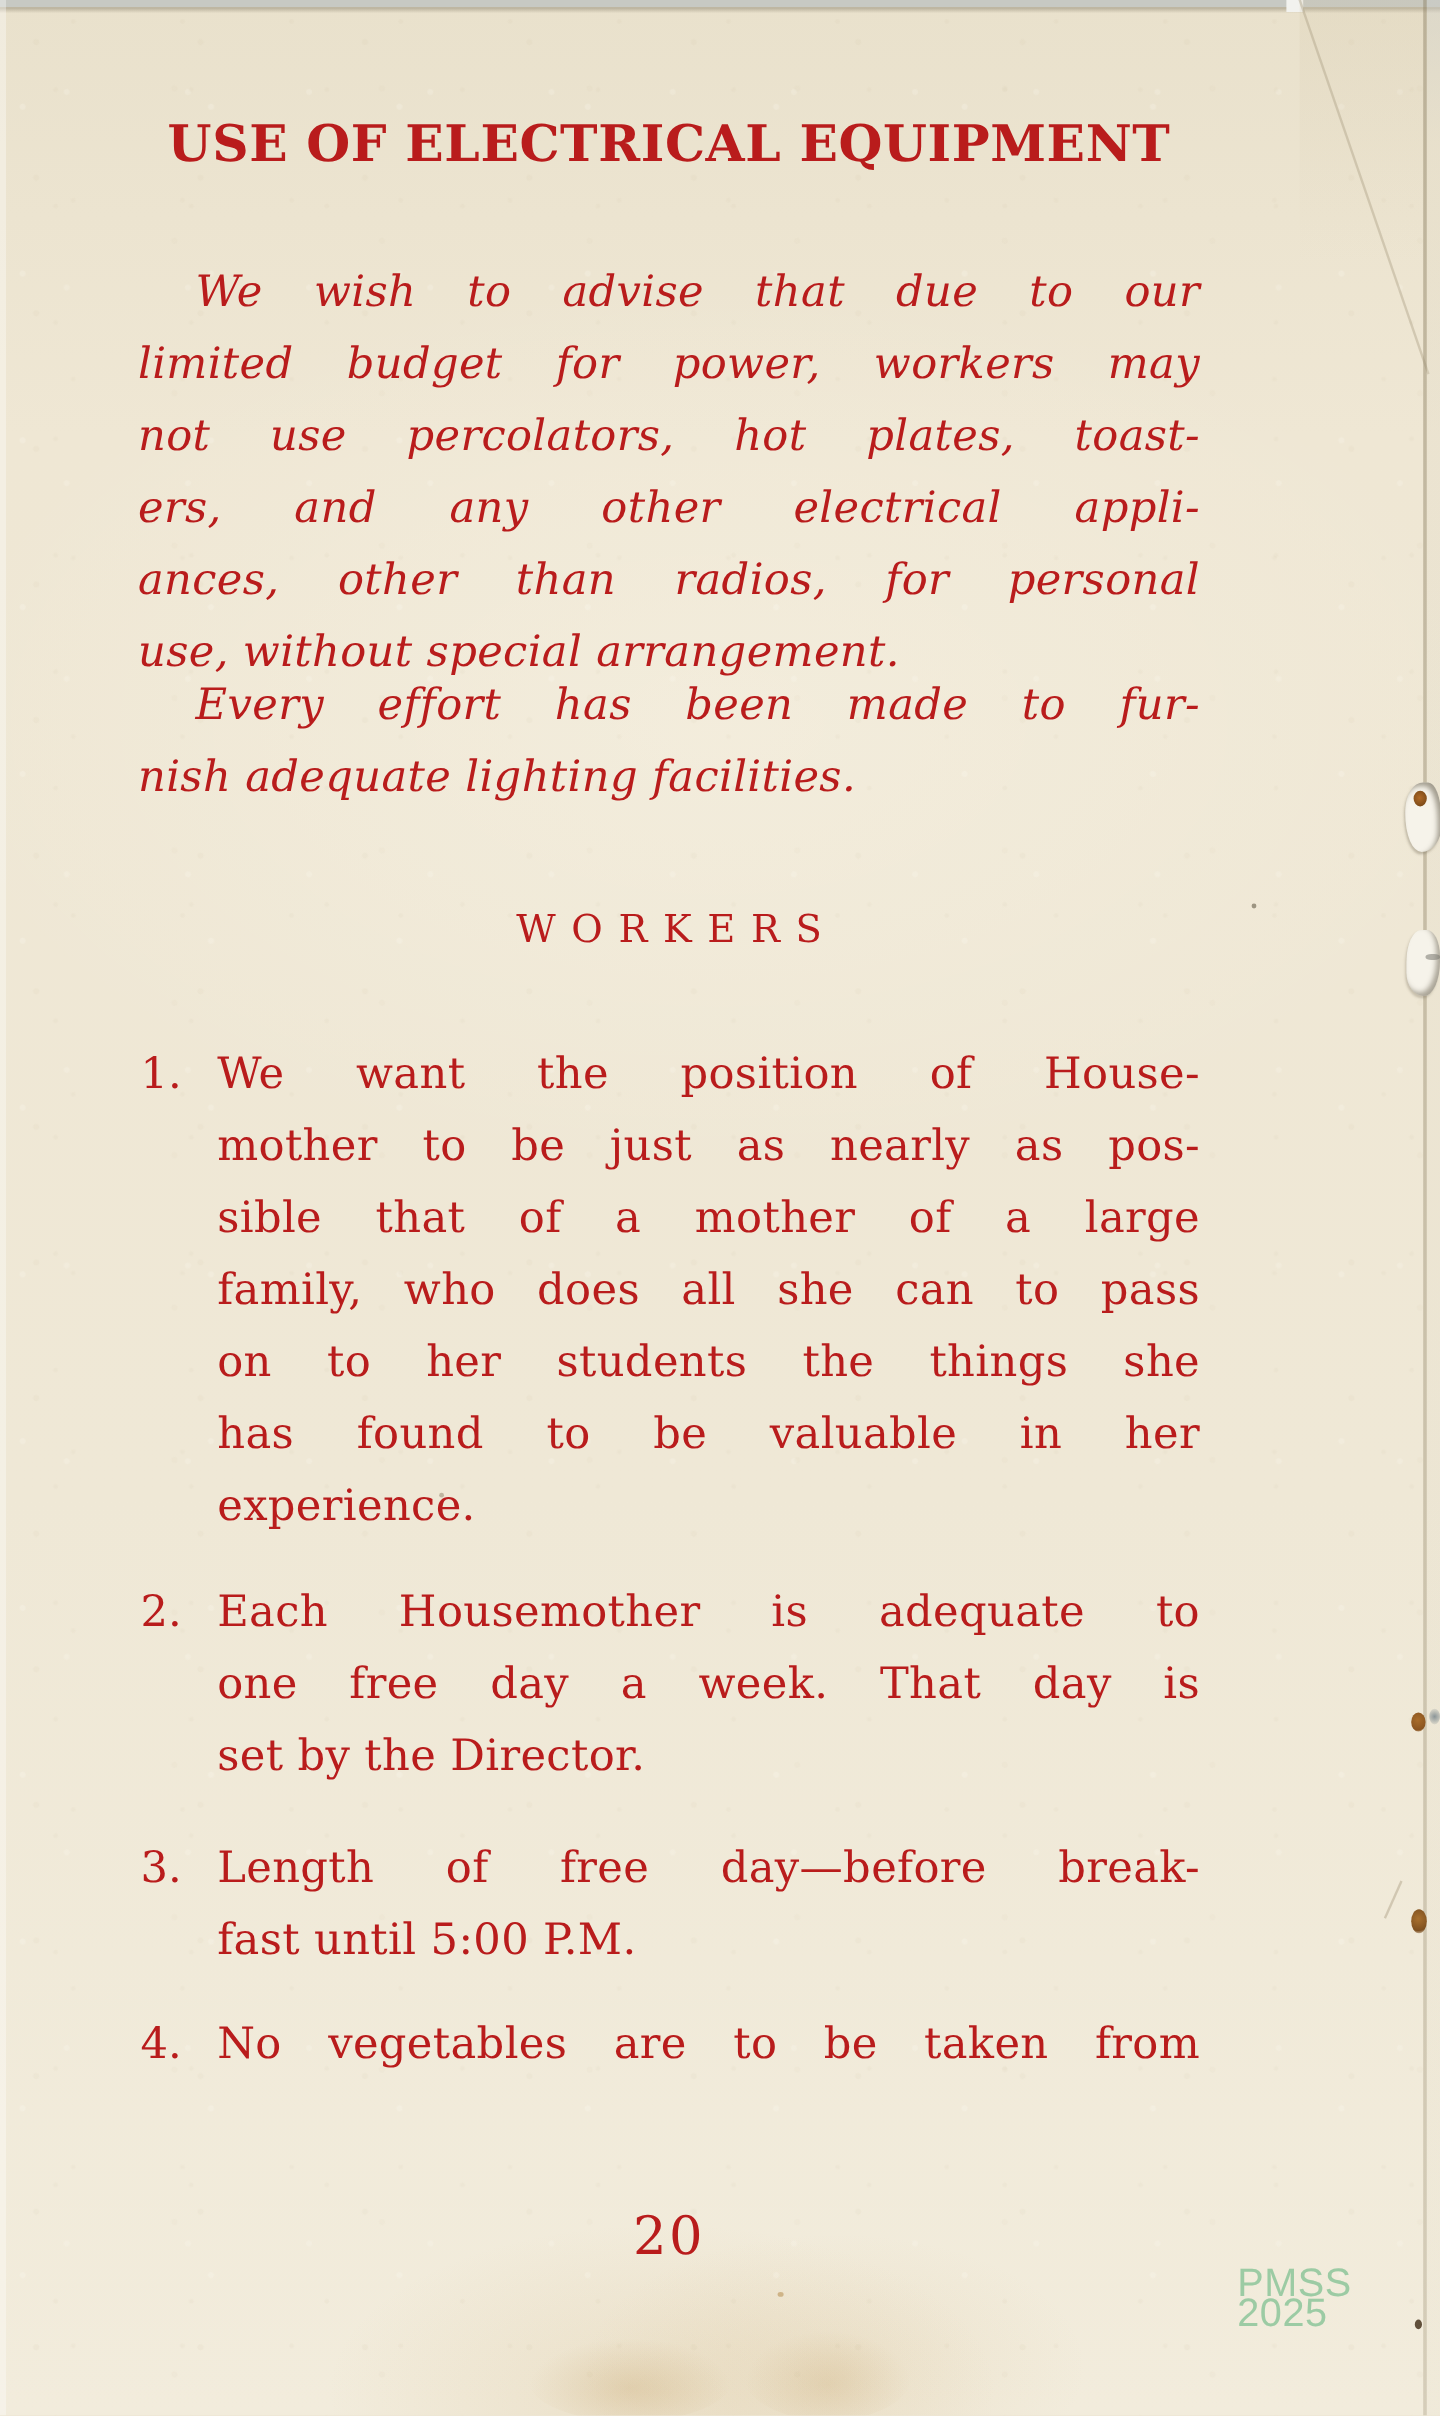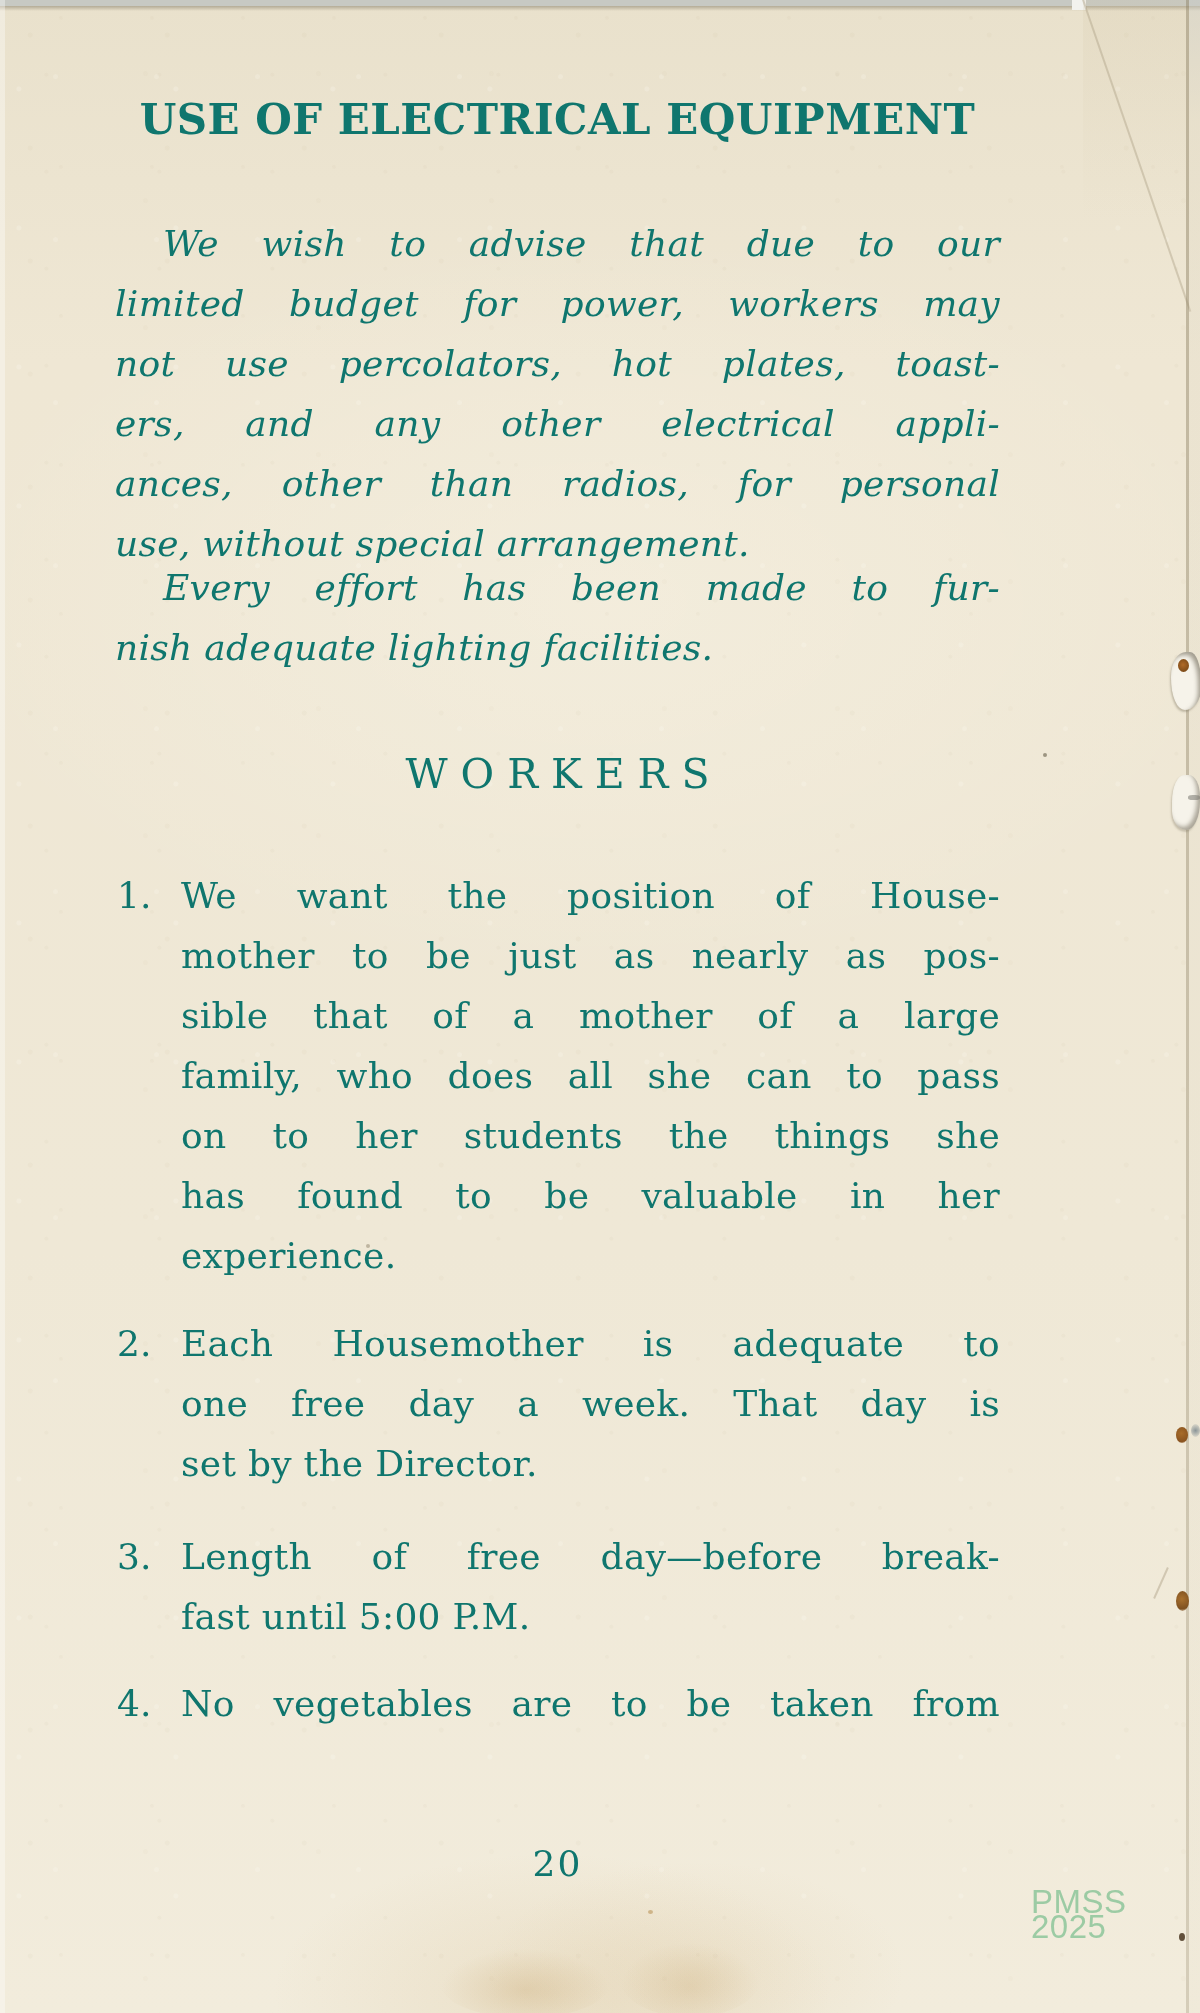--- a/index.html
+++ b/index.html
@@ -21,49 +21,49 @@
     position:absolute;inset:0;opacity:.55;
     background-image:
       radial-gradient(circle at 22% 31%, rgba(167,148,108,0.09) 0 2px, transparent 3px),
       radial-gradient(circle at 67% 12%, rgba(167,148,108,0.08) 0 1.5px, transparent 2.5px),
       radial-gradient(circle at 84% 58%, rgba(167,148,108,0.07) 0 2px, transparent 3px),
       radial-gradient(circle at 41% 77%, rgba(167,148,108,0.08) 0 1.5px, transparent 2.5px),
       radial-gradient(circle at 12% 64%, rgba(255,255,250,0.35) 0 2px, transparent 3px),
       radial-gradient(circle at 55% 47%, rgba(255,255,250,0.3) 0 2px, transparent 3px);
     background-size:137px 113px, 91px 149px, 173px 127px, 113px 97px, 157px 139px, 101px 163px;
   }
-  .ink{color:#0f766e;}
+  .ink{color:#b91c1c;}
   .block{position:absolute;left:115px;width:885px;font-style:italic;}
   .line{
     font-size:36px;line-height:60px;height:60px;
     text-align:justify;text-align-last:justify;
     white-space:nowrap;overflow:visible;
     letter-spacing:0.3px;
   }
   .line.last{text-align-last:left;}
   .line.indent{text-indent:48px;}
   .title{
     position:absolute;left:115px;top:90px;width:885px;
     font-size:42px;font-weight:700;letter-spacing:0.5px;
     text-align:center;line-height:60px;
   }
   .sec-head{
     position:absolute;left:115px;top:744px;width:885px;
-    font-size:41px;font-weight:400;letter-spacing:13px;text-indent:13px;
+    font-size:32px;font-weight:400;letter-spacing:13px;text-indent:13px;
     text-align:center;line-height:60px;
   }
   .list-item{position:absolute;left:115px;width:885px;}
   .list-item .num{
     position:absolute;left:2px;top:0;font-size:36px;line-height:60px;
   }
   .list-item .itxt{margin-left:66px;}
   .list-item .line{width:819px;}
   .pageno{
     position:absolute;left:115px;top:1834px;width:885px;
-    text-align:center;font-size:36px;line-height:60px;letter-spacing:2px;
+    text-align:center;font-size:44px;line-height:60px;letter-spacing:2px;
   }
   .watermark{
     position:absolute;left:1031px;top:1889px;
     font-family:"Liberation Sans","DejaVu Sans",sans-serif;
     font-size:33px;line-height:25px;letter-spacing:0.5px;
     color:rgba(141,198,154,0.85);
   }
   
   .top-strip{position:absolute;left:0;top:0;width:1200px;height:6px;background:#c7c9c3;}
   .top-strip2{position:absolute;left:0;top:6px;width:1200px;height:5px;

